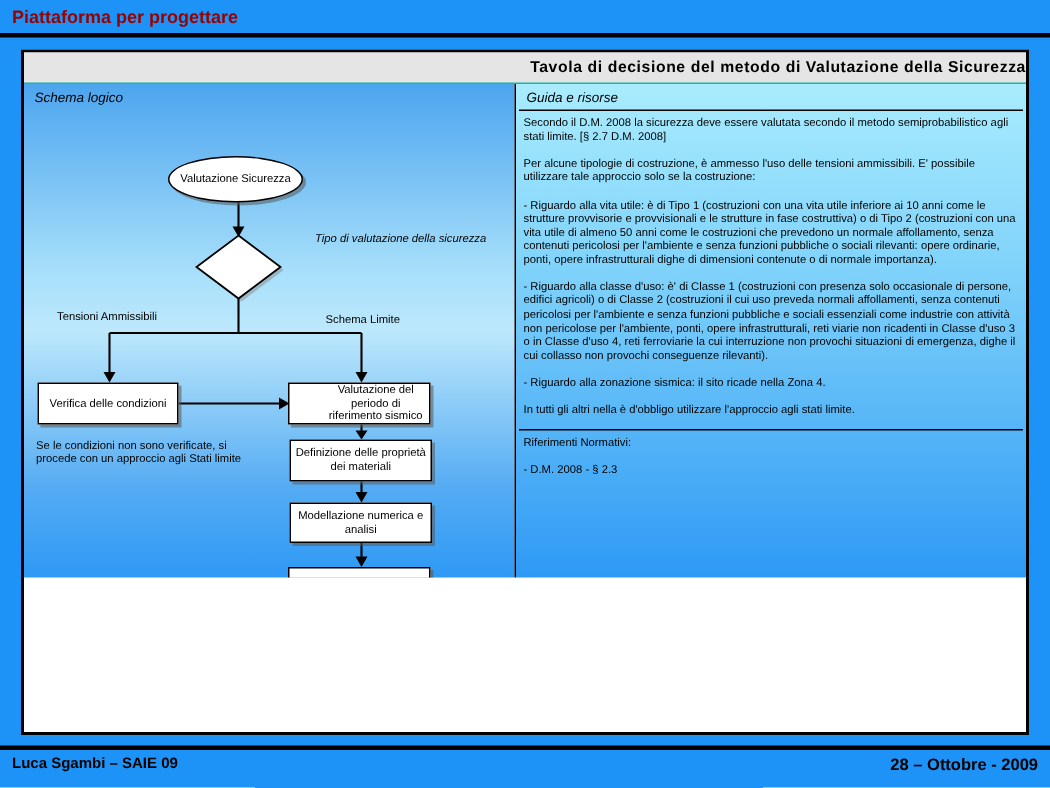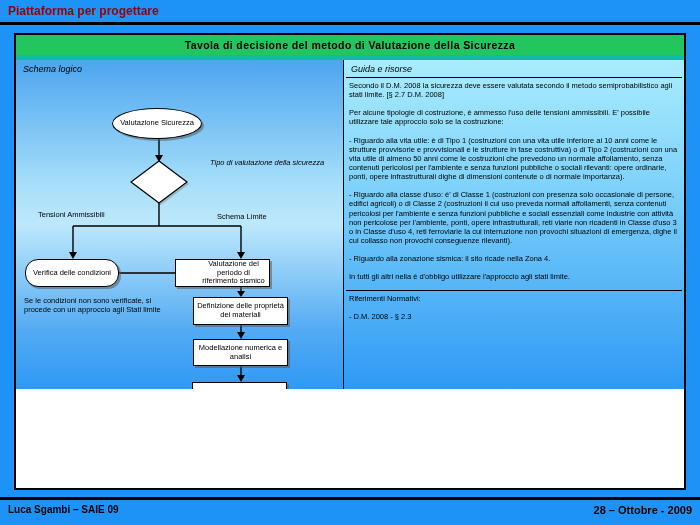--- a/index.html
+++ b/index.html
@@ -14,22 +14,22 @@
     position:absolute; left:8px; top:4px;
     font-size:12px; font-weight:bold; color:#990000;
   }
   .top-rule{position:absolute; left:0; top:22px; width:700px; height:3px; background:#000;}
   
   .frame{
     position:absolute; left:14px; top:33px; width:672px; height:457px;
     border:2px solid #000; box-sizing:border-box; background:#fff;
   }
   .title-row{
-    height:20px; line-height:20px; background:#22c55e; border-bottom:5px solid #14b8a6;
-    text-align:center; font-weight:bold; font-size:10.5px; letter-spacing:0.4px;
+    height:20px; line-height:20px; background:#e5e5e5; border-bottom:1px solid #14b8a6;
+    text-align:right; font-weight:bold; font-size:10.5px; letter-spacing:0.4px;
   }
   .panels{display:flex; height:329px;}
   .left-panel{
     position:relative; width:327px; border-right:1px solid #000;
     background:linear-gradient(180deg,#4CA5EF 0%,#A7DFFA 38%,#BDE8FC 50%,#54ABF3 82%,#2E99F5 100%);
     overflow:hidden;
   }
   .right-panel{
     position:relative; flex:1;
     background:linear-gradient(180deg,#A9ECFE 0%,#7FD2FA 38%,#2E99F5 100%);
@@ -104,25 +104,25 @@
           <polygon points="221,357 229,357 225,364" fill="#000"></polygon>
         </svg>
 
         <div class="fc-node fc-ellipse" style="left:96px; top:48px; width:90px; height:31px;">Valutazione Sicurezza</div>
 
         <div class="fc-label it" style="left:170px; top:98px; width:140px;">Tipo di valutazione della sicurezza</div>
 
         <div class="fc-label" style="left:22px; top:150px;">Tensioni Ammissibili</div>
         <div class="fc-label" style="left:201px; top:152px;">Schema Limite</div>
 
-        <div class="fc-node" style="left:9px; top:199px; width:94px; height:28px;border-radius:13px;">Verifica delle condizioni</div>
+        <div class="fc-node" style="left:9px; top:199px; width:94px; height:28px;">Verifica delle condizioni</div>
 
         <div class="fc-note" style="left:8px; top:236px; width:152px;">Se le condizioni non sono verificate, si procede con un approccio agli Stati limite</div>
 
-        <div class="fc-node" style="left:159px; top:199px; width:95px; height:28px;padding-left:25px;">Valutazione del periodo di riferimento sismico</div>
+        <div class="fc-node" style="left:176px; top:199px; width:95px; height:28px;padding-left:25px;">Valutazione del periodo di riferimento sismico</div>
 
         <div class="fc-node" style="left:177px; top:237px; width:95px; height:28px;">Definizione delle proprietà dei materiali</div>
 
         <div class="fc-node" style="left:177px; top:279px; width:95px; height:27px;">Modellazione numerica e analisi</div>
 
         <div class="fc-node" style="left:176px; top:322px; width:95px; height:27px;font-style:italic;">Verifiche</div>
 
         <div class="fc-node fc-ellipse" style="left:181px; top:364px; width:87px; height:31px;">Torna al livello precedente</div>
       </div>
 

